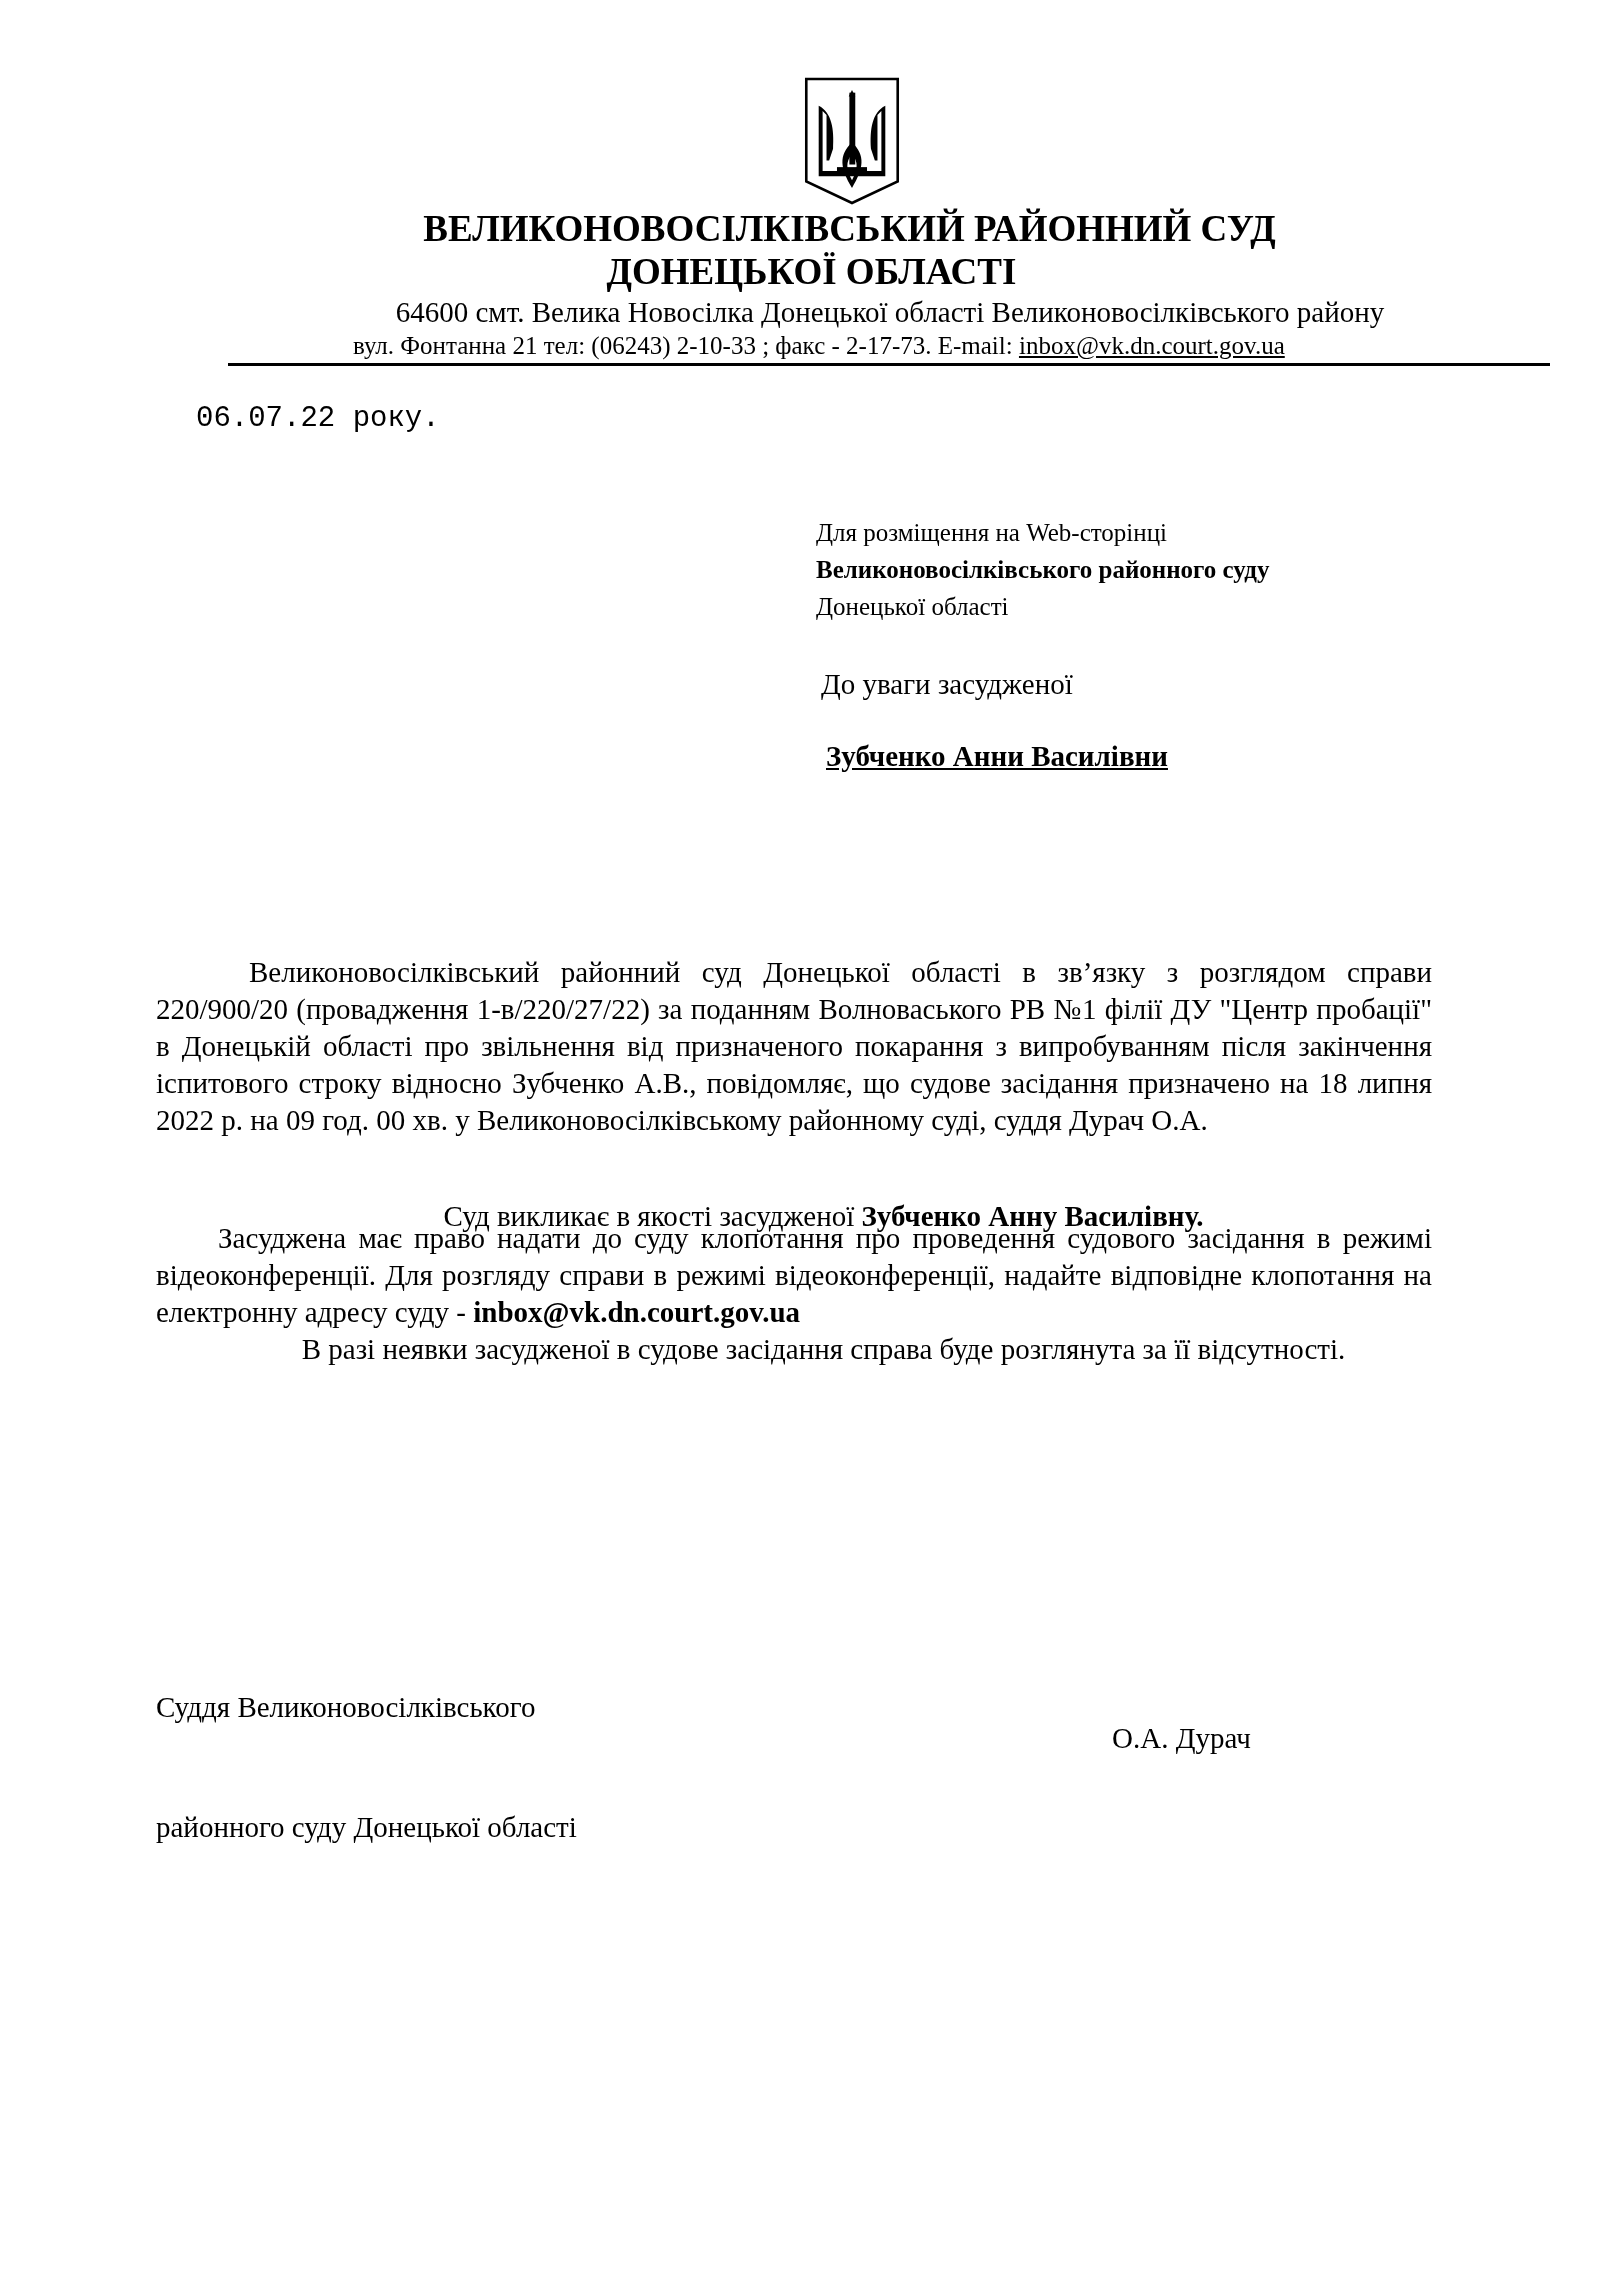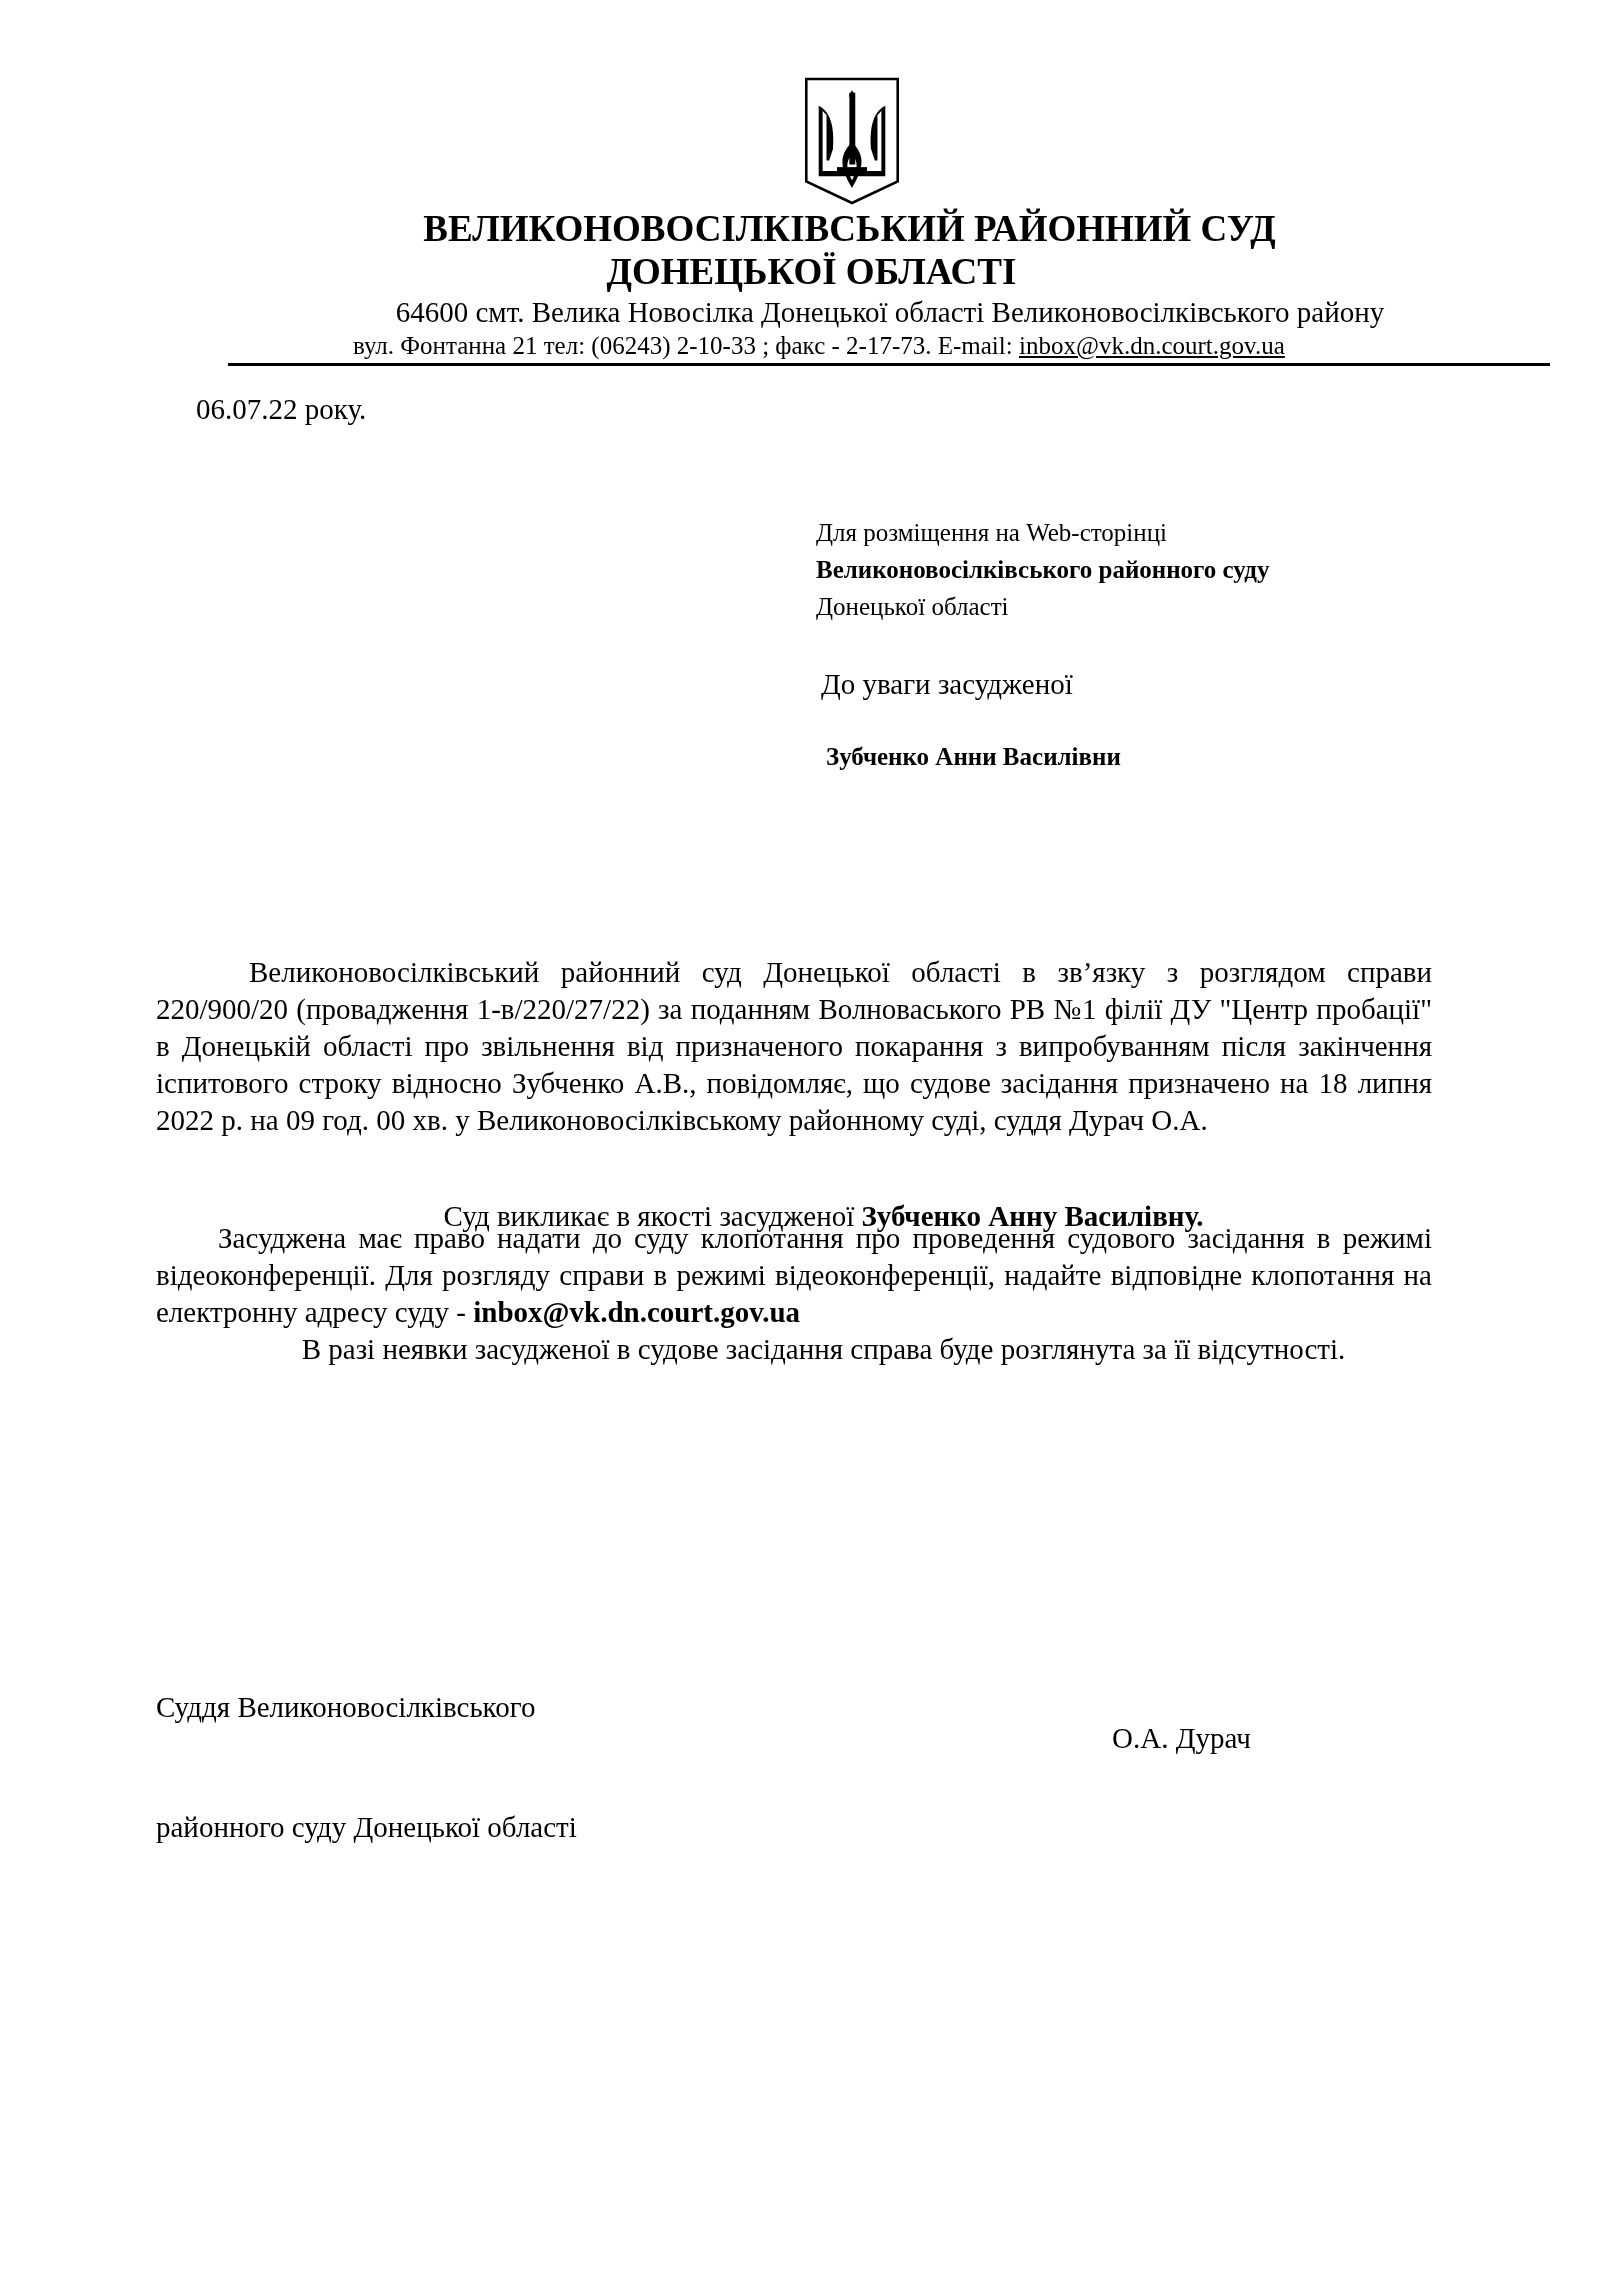--- a/index.html
+++ b/index.html
@@ -22,27 +22,27 @@
       font-size: 29px; line-height: 33px; white-space: nowrap;
     }
     .addr2 {
       top: 331px; left: 353px; width: 1086px; text-align: left;
       font-size: 25px; line-height: 29px; white-space: nowrap;
     }
     .addr2 .email { text-decoration: underline; }
     .rule {
       left: 228px; top: 363px; width: 1322px; height: 2.6px; background: #000;
     }
-    .date { top: 393px; left: 196px; font-size: 29px; line-height: 33px; }
+    .date { top: 402px; left: 196px; font-size: 29px; line-height: 33px; font-family: Liberation Mono, monospace; }
     .recipient { left: 816px; font-size: 25px; line-height: 37px; }
     .rec1 { top: 514px; }
     .rec2 { top: 551px; font-weight: bold; }
     .rec3 { top: 588px; }
     .attn { top: 666px; left: 821px; font-size: 29px; line-height: 37px; }
-    .name { top: 738px; left: 826px; font-size: 25px; line-height: 37px; font-weight: bold; }
+    .name { top: 738px; left: 826px; font-size: 29px; line-height: 37px; font-weight: bold; text-decoration: underline; }
     .body-text {
       left: 156px; width: 1276px; font-size: 29px; line-height: 37px;
       text-align: justify;
     }
     .p1 { top: 954px; text-indent: 93px; }
     .p2 { top: 1198px; text-indent: 59px; text-align: center; }
     .p3 { top: 1220px; text-indent: 62px; }
     .p4 { top: 1331px; text-indent: 59px; text-align: center; }
     .b { font-weight: bold; }
     .sig-left { left: 156px; font-size: 29px; line-height: 37px; }

